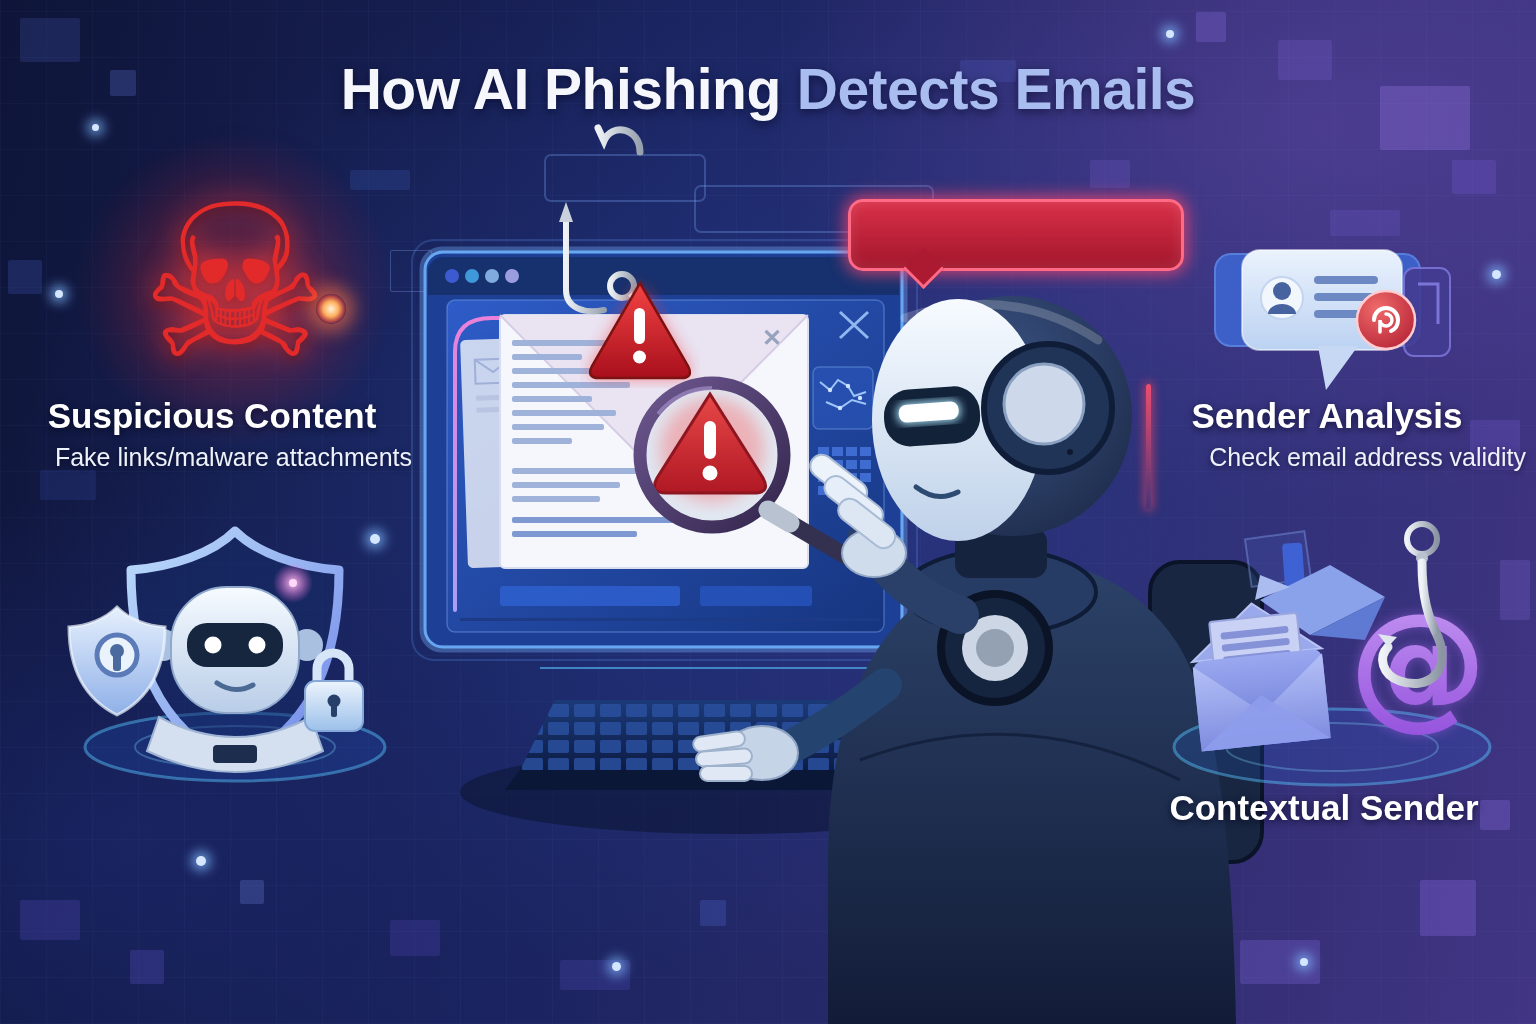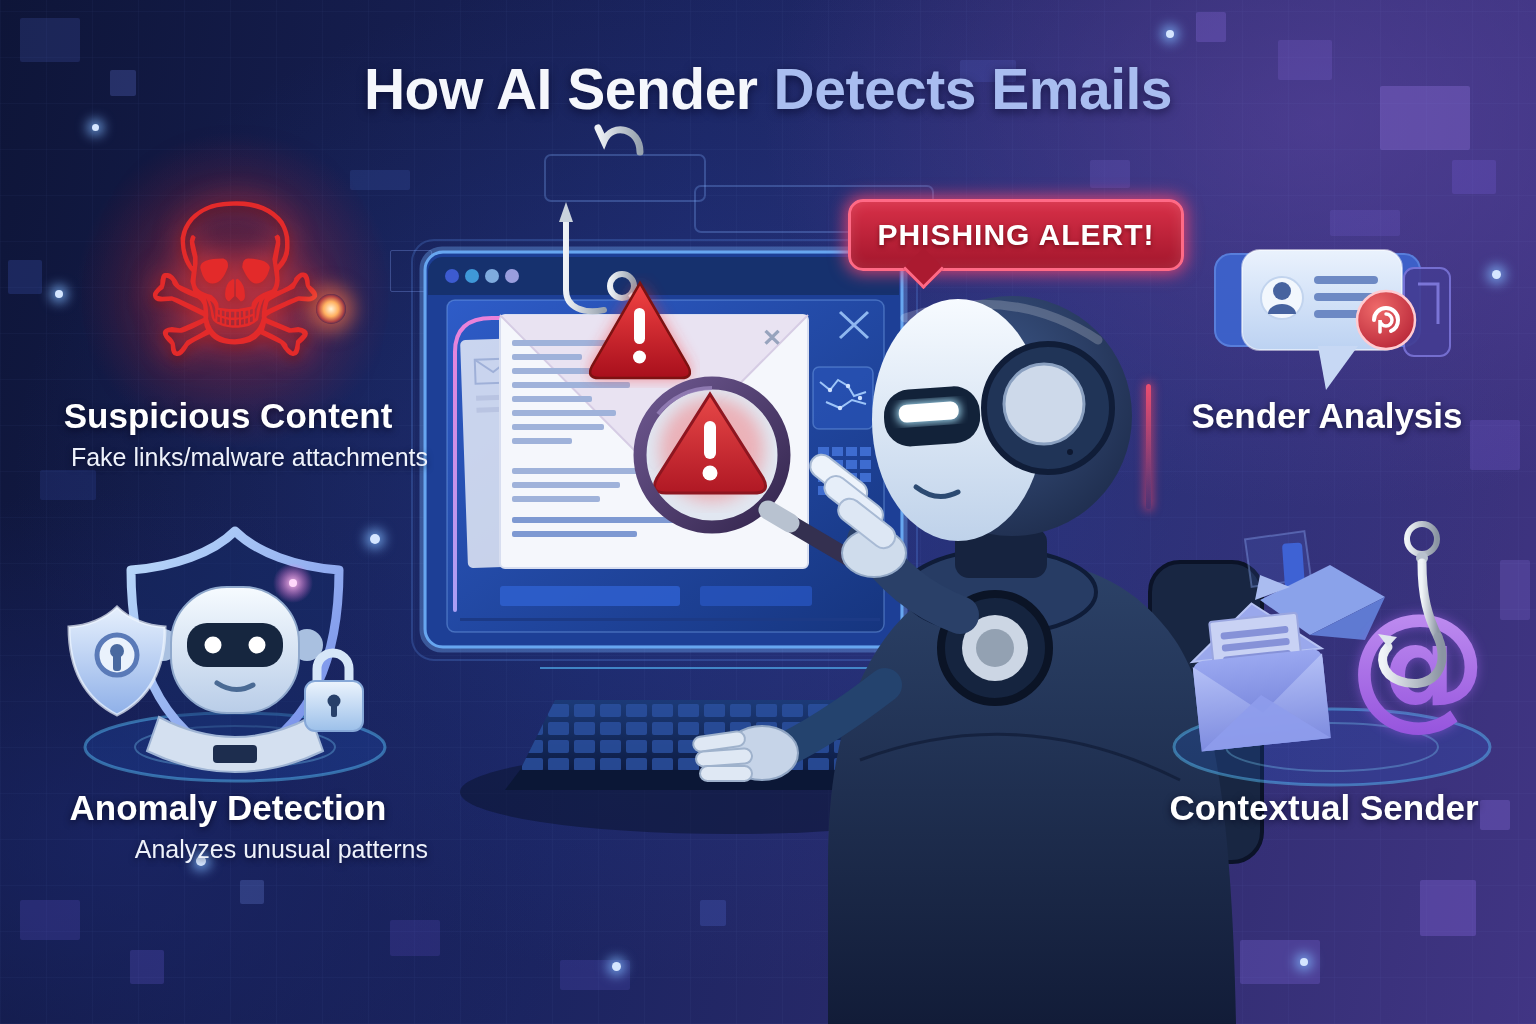--- a/index.html
+++ b/index.html
@@ -24,21 +24,21 @@
     font-size:57px;font-weight:bold;letter-spacing:-.5px;
     text-shadow:0 3px 10px rgba(0,0,30,.55);}
   .main-title .t-prefix{color:#f5f7fc;margin-right:16px;}
   .main-title .t-highlight{color:#a9bdf0;}
   
   .feature{position:absolute;text-align:center;}
   .feature .f-title{font-size:35px;font-weight:bold;color:#ffffff;
     text-shadow:0 2px 7px rgba(0,0,25,.65);}
   .feature .f-sub{font-size:25px;color:#eef2fb;margin-top:7px;
     text-shadow:0 2px 6px rgba(0,0,25,.6);text-align:right;}
-  #f-suspicious{left:28px;top:396px;width:400px;}
+  #f-suspicious{left:12px;top:396px;width:400px;}
   #f-anomaly{left:28px;top:788px;width:400px;}
   #f-sender{left:1128px;top:396px;width:398px;}
   #f-context{left:1118px;top:788px;width:412px;}
   
   .skull-glow{position:absolute;left:75px;top:130px;width:320px;height:320px;border-radius:50%;
     background:radial-gradient(circle, rgba(255,55,55,.30) 0%, rgba(255,40,40,.12) 45%, transparent 70%);}
   .skull{position:absolute;left:118px;top:166px;width:234px;height:234px;
     display:flex;align-items:center;justify-content:center;
     font-size:212px;line-height:234px;color:#e32a2a;
     text-shadow:0 0 26px rgba(255,70,70,.9),0 0 70px rgba(255,40,40,.55),0 4px 10px rgba(70,0,0,.6);}
@@ -475,34 +475,30 @@
   </svg>
 
   <div class="skull-glow"></div>
   <div class="skull">☠</div>
   <div class="spark"></div>
 
   <div class="neon-red"></div>
 
   <div class="alert-bubble">
     <div class="bubble-tail"></div>
-    <span class="a-text">PHISHING ALERT!</span>
   </div>
 
   <div class="main-title">
-    <span class="t-prefix">How AI Sender</span><span class="t-highlight">Detects Emails</span>
+    <span class="t-prefix">How AI Phishing</span><span class="t-highlight">Detects Emails</span>
   </div>
 
   <div class="feature" id="f-suspicious">
     <div class="f-title">Suspicious Content</div>
     <div class="f-sub">Fake links/malware attachments</div>
   </div>
-  <div class="feature" id="f-anomaly">
-    <div class="f-title">Anomaly Detection</div>
-    <div class="f-sub">Analyzes unusual patterns</div>
-  </div>
   <div class="feature" id="f-sender">
     <div class="f-title">Sender Analysis</div>
+    <div class="f-sub">Check email address validity</div>
   </div>
   <div class="feature" id="f-context">
     <div class="f-title">Contextual Sender</div>
   </div>
 </div>
 
 </body></html>

